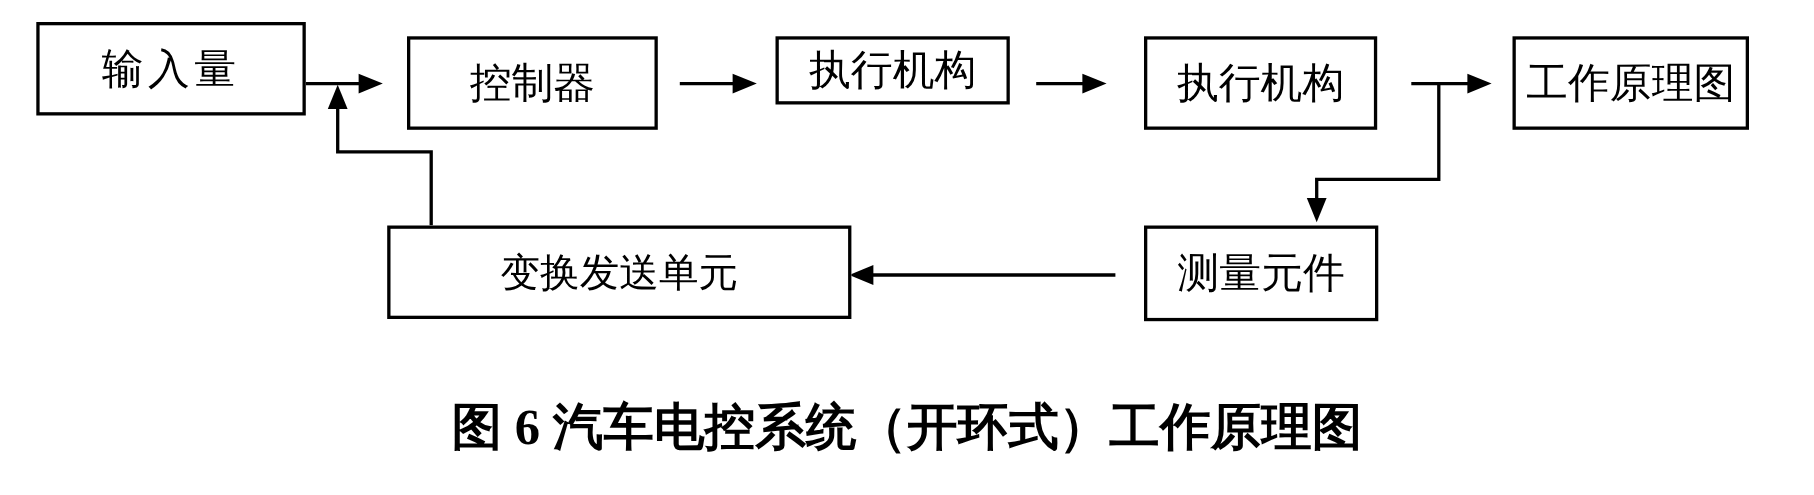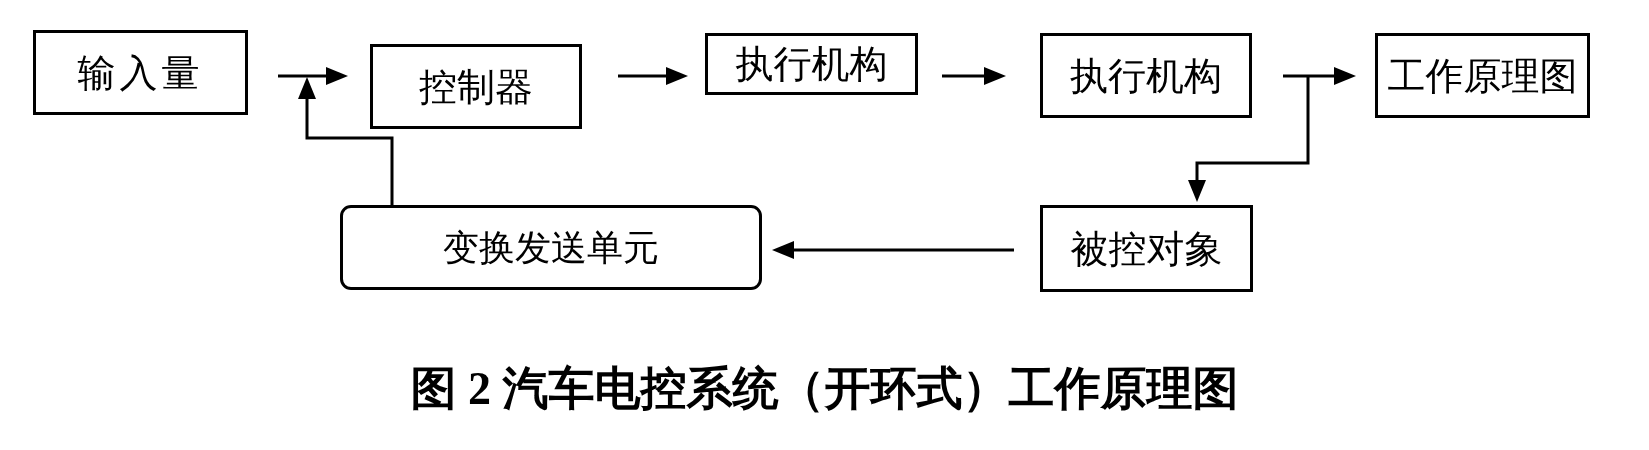--- a/index.html
+++ b/index.html
@@ -46,26 +46,26 @@
     top: 364px;
     width: 1649px;
     text-align: center;
     font-size: 46px;
     font-weight: bold;
     line-height: 1.1;
     color: #000000;
     white-space: nowrap;
   }
   
-  .node-input     { left: 33px;   top: 30px;  width: 215px; height: 85px; }
-  .node-controller{ left: 370px;  top: 33px;  width: 212px; height: 85px; margin-top: 11px; }
+  .node-input     { left: 33px;   top: 20px;  width: 245px; height: 85px; }
+  .node-controller{ left: 370px;  top: 33px;  width: 228px; height: 85px; }
   .node-actuator  { left: 705px;  top: 33px;  width: 213px; height: 62px; }
   .node-object    { left: 1040px; top: 33px;  width: 212px; height: 85px; }
   .node-parameter { left: 1375px; top: 33px;  width: 215px; height: 85px; }
-  .node-transform { left: 340px;  top: 205px; width: 422px; height: 85px; border-radius: 11px; }
+  .node-transform { left: 352px;  top: 205px; width: 422px; height: 85px; }
   .node-measure   { left: 1040px; top: 205px; width: 213px; height: 87px; }
 </style>
 </head>
 <body>
 
 <div class="canvas">
 
   <svg class="wires" viewBox="0 0 1649 450" xmlns="http://www.w3.org/2000/svg" aria-hidden="true">
     <g stroke="#000000" stroke-width="3" fill="none">
       <line x1="278" y1="76" x2="334" y2="76"></line>
@@ -105,18 +105,18 @@
 
   <div class="node node-parameter">
     <span class="label">工作原理图</span>
   </div>
 
   <div class="node node-transform">
     <span class="label">变换发送单元</span>
   </div>
 
   <div class="node node-measure">
-    <span class="label">被控对象</span>
+    <span class="label">测量元件</span>
   </div>
 
-  <div class="caption">图 2 汽车电控系统（开环式）工作原理图</div>
+  <div class="caption">图 6 汽车电控系统（开环式）工作原理图</div>
 
 </div>
 
 </body></html>

